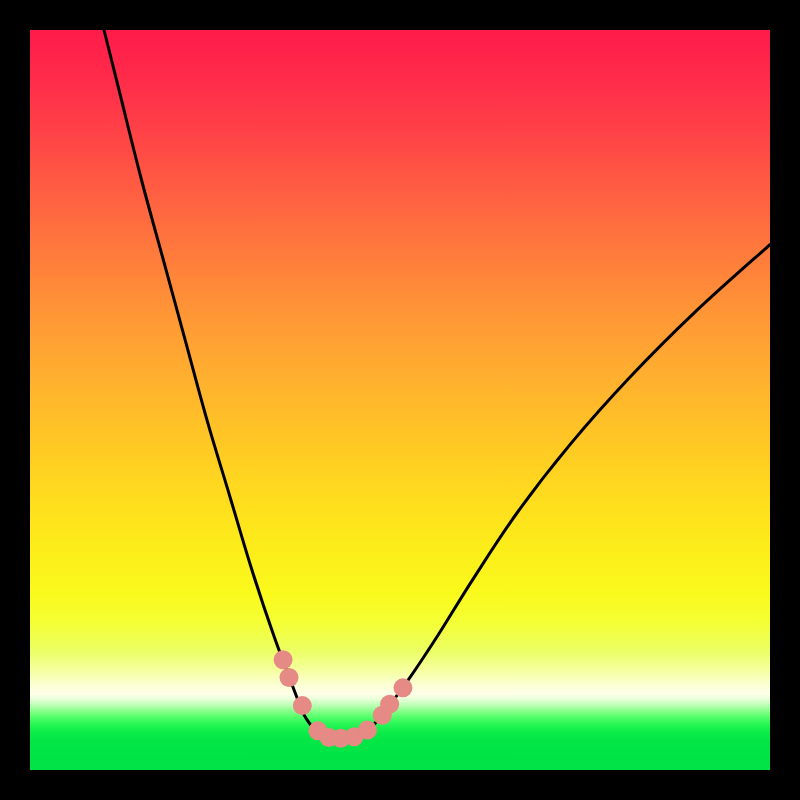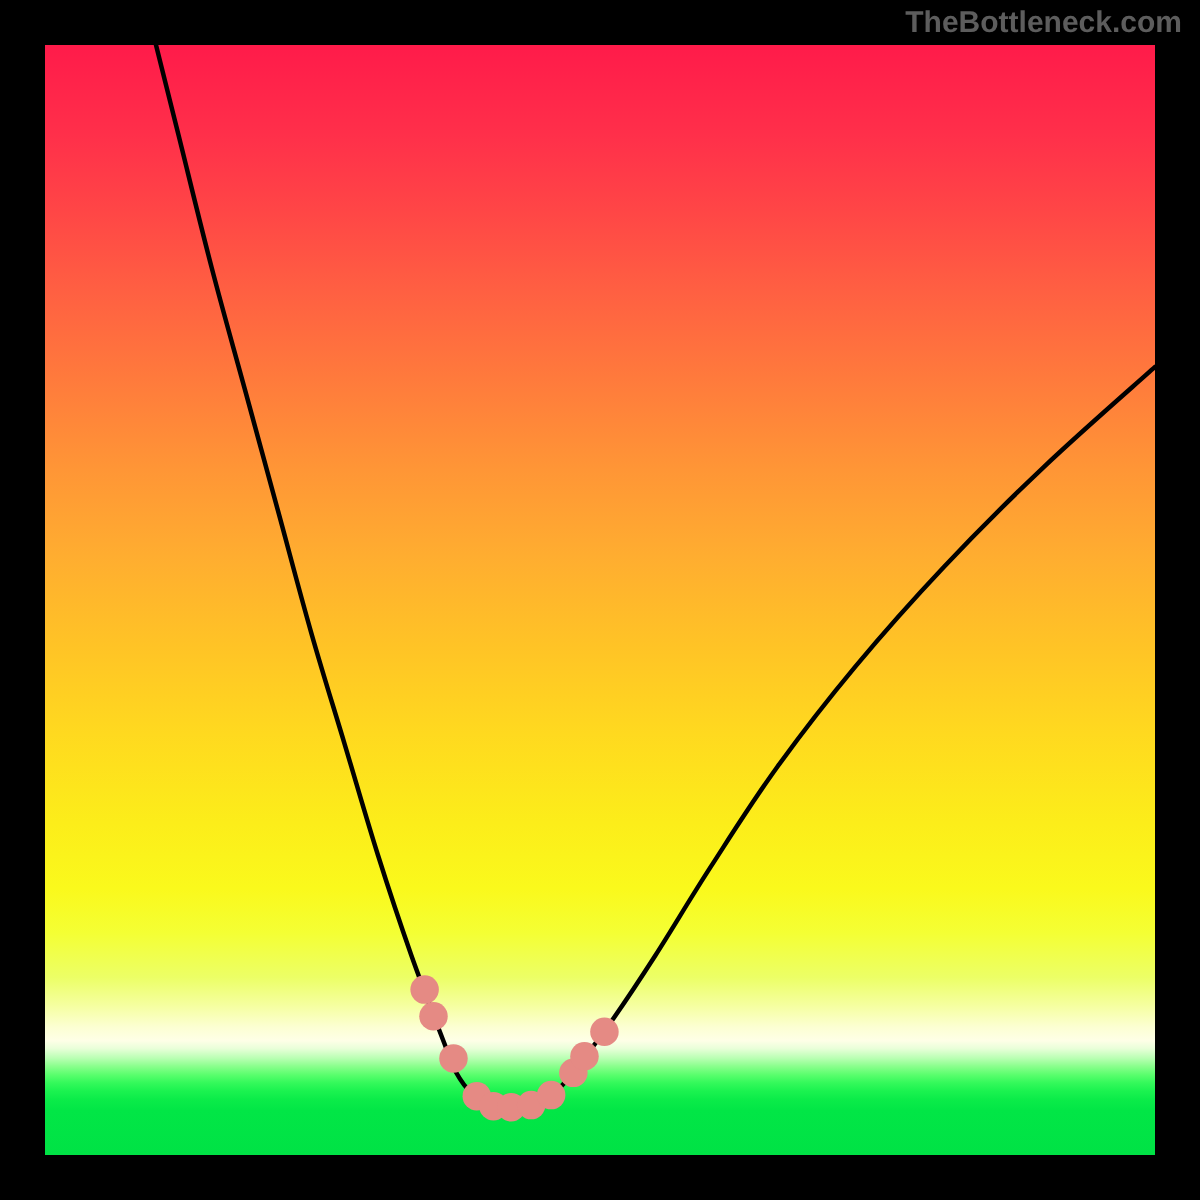--- a/index.html
+++ b/index.html
@@ -91,14 +91,13 @@
         <circle cx="328.96" cy="737.44" r="9.5" fill="#e58a84" stroke="#e58a84" stroke-width="0"></circle>
         <circle cx="340.80" cy="738.18" r="9.5" fill="#e58a84" stroke="#e58a84" stroke-width="0"></circle>
         <circle cx="354.12" cy="736.70" r="9.5" fill="#e58a84" stroke="#e58a84" stroke-width="0"></circle>
         <circle cx="367.44" cy="730.04" r="9.5" fill="#e58a84" stroke="#e58a84" stroke-width="0"></circle>
         <circle cx="382.24" cy="715.24" r="9.5" fill="#e58a84" stroke="#e58a84" stroke-width="0"></circle>
         <circle cx="389.64" cy="704.14" r="9.5" fill="#e58a84" stroke="#e58a84" stroke-width="0"></circle>
         <circle cx="402.96" cy="687.86" r="9.5" fill="#e58a84" stroke="#e58a84" stroke-width="0"></circle>
       </g>
   </svg>
 
-  <div class="watermark">TheBottleneck.com</div>
 </div>
 
 </body></html>

